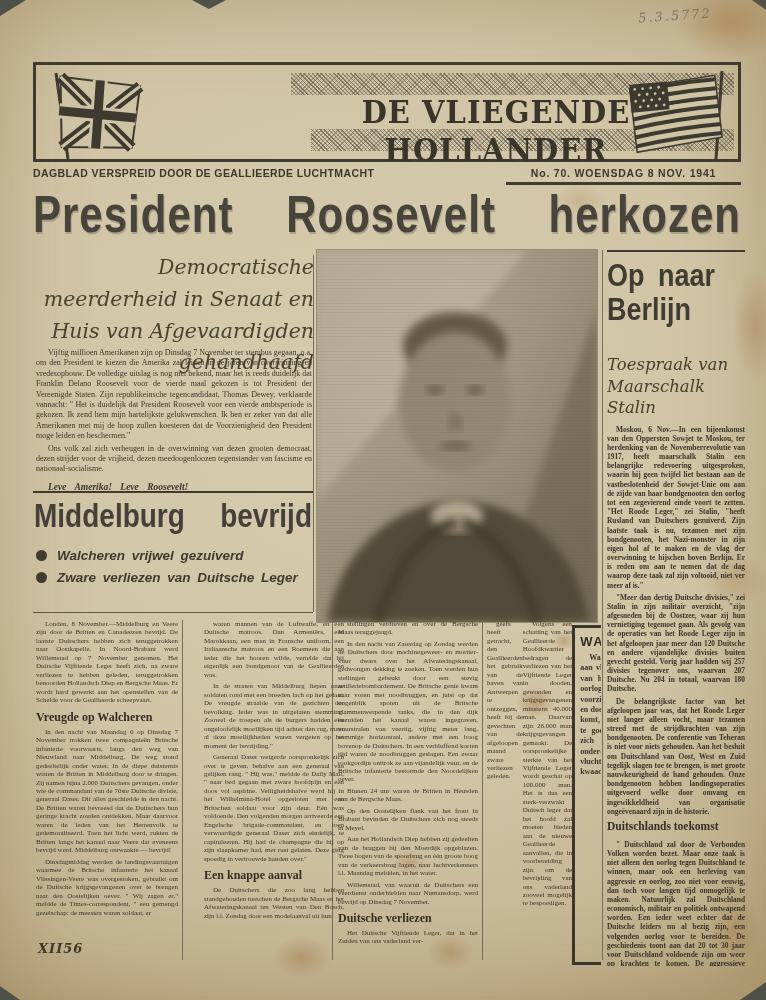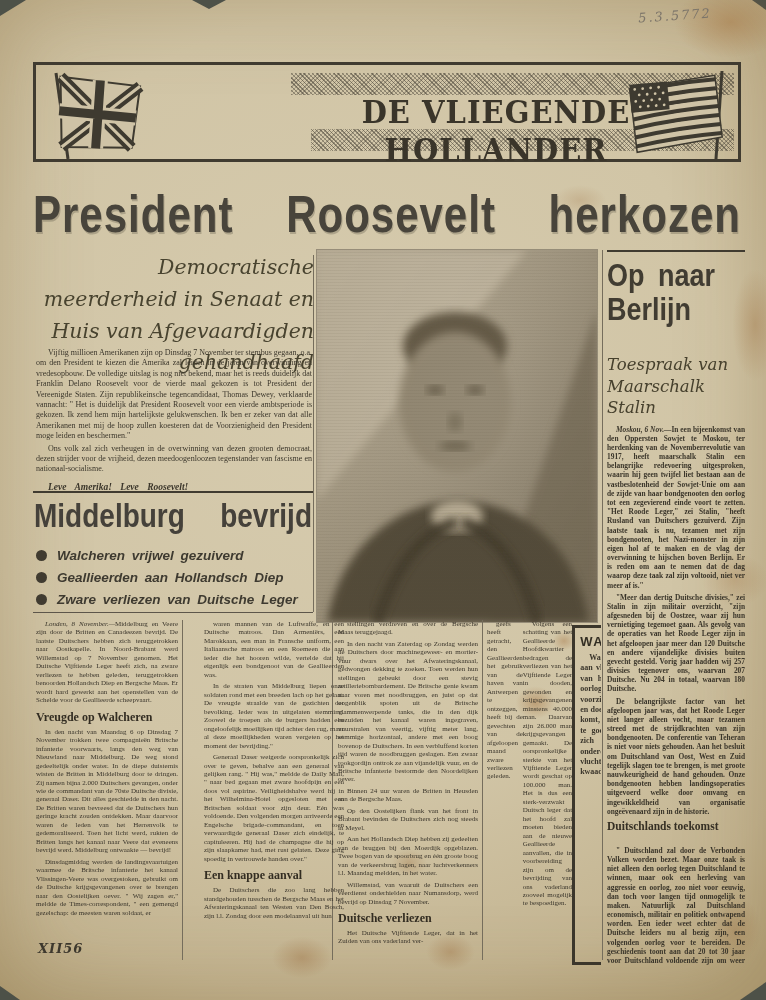--- a/index.html
+++ b/index.html
@@ -75,27 +75,27 @@
   
   .vrule{position:absolute;width:1px;background:#756d5c;}
   
   #sidebar{position:absolute;left:607px;top:250px;width:138px;height:716px;overflow:hidden;}
   #sb-rule{height:2px;background:#403b30;margin-bottom:8px;width:100%;}
   #sb-title{font:bold 27px "Liberation Sans",sans-serif;color:#413c32;line-height:1.08;
     transform:scaleY(1.15);transform-origin:top left;word-spacing:6px;margin-bottom:8px;}
   #sb-subtitle{font:italic 16.5px "DejaVu Serif",serif;color:#46402d;line-height:1.3;margin-bottom:6px;margin-top:36px;}
   .sb-body p{margin:0 0 3px 0;font-size:7.4px;line-height:1.24;text-align:justify;
     font-weight:bold;color:#3a352a;text-indent:9px;}
-  .sb-subhead{font:bold 11.5px "Liberation Serif",serif;margin:4px 0 14px 0;color:#352f24;}
+  .sb-subhead{font:bold 11.5px "Liberation Serif",serif;margin:4px 0 8px 0;color:#352f24;}
   
   .bcol{position:absolute;top:620px;height:345px;overflow:hidden;font-size:7px;line-height:1.21;
     text-align:justify;color:#3a352b;}
   .bcol p{margin:0 0 3px 0;text-indent:9px;}
   .col-subhead{font:bold 12px "Liberation Serif",serif;margin:5px 0 3px 0;text-indent:0;color:#332d22;}
-  .ital{font-style:italic;}
+  .ital{}
   #bcol1{left:36px;width:142px;}
   #bcol2{left:204px;width:140px;}
   #bcol3{left:338px;width:140px;}
   #bcol4{left:487px;width:114px;display:flex;}
   
   #warning{border:3px solid #3b362b;margin-top:5px;padding:6px 5px;box-sizing:border-box;}
   #warning-title{font:bold 13px "Liberation Sans",sans-serif;letter-spacing:1.5px;text-align:center;
     margin-bottom:4px;color:#332e23;}
   #warning-text{font-weight:bold;font-size:8px;line-height:1.3;text-align:justify;text-indent:9px;}
   #edition-mark{position:absolute;left:38px;top:941px;font:bold italic 13px "DejaVu Serif",serif;
@@ -170,40 +170,40 @@
             <circle cx="37" cy="29" r="1.4"></circle>
           <circle cx="17" cy="35" r="1.4"></circle>
             <circle cx="25" cy="35" r="1.4"></circle>
             <circle cx="33" cy="35" r="1.4"></circle>
             <circle cx="41" cy="35" r="1.4"></circle>
         </g>
       </g>
     </svg>
   </div>
 
+  <div id="tagline-row">
+    <div id="tagline">DAGBLAD VERSPREID DOOR DE GEALLIEERDE LUCHTMACHT</div>
+    <div id="issue-date">No. 70.   WOENSDAG 8 NOV. 1941</div>
+  </div>
 
   <div id="headline">President Roosevelt herkozen</div>
 
   <div id="lead-subhead">Democratische meerderheid in Senaat en Huis van Afgevaar­digden gehandhaafd</div>
   <div id="lead-body">
     <p>Vijftig millioen Amerikanen zijn op Dinsdag 7 November ter stembus gegaan, o.a. om den President te kiezen die Amerika zal leiden in de jaren van overwinning en vredesopbouw.  De volledige uitslag is nog niet bekend, maar het is reeds duidelijk dat Franklin Delano Roosevelt voor de vierde maal gekozen is tot President der Vereenigde Staten. Zijn republikeinsche tegencandidaat, Thomas Dewey, verklaarde vannacht: " Het is duidelijk dat President Roosevelt voor een vierde ambtsperiode is gekozen. Ik zend hem mijn hartelijkste gelukwenschen.  Ik ben er zeker van dat alle Amerikanen met mij de hoop zullen koesteren dat de Voorzienigheid den President moge leiden en beschermen."</p>
     <p>Ons volk zal zich verheugen in de overwinning van dezen grooten democraat, dezen strijder voor de vrijheid, dezen meedoogenloozen tegenstander van fascisme en nationaal-socialisme.</p>
     <div id="lead-closing">Leve Amerika!  Leve Roosevelt!</div>
   </div>
 
   <div id="mid-rule-top"></div>
   <div id="mid-title">Middelburg bevrijd</div>
   <div id="mid-bullets">
     <div class="bullet-row">
       <span class="dot"></span>
       <span class="bullet-text">Walcheren vrijwel gezuiverd</span>
-    </div>
-    <div class="bullet-row">
-      <span class="dot"></span>
-      <span class="bullet-text">Geallieerden aan Hollandsch Diep</span>
     </div>
     <div class="bullet-row">
       <span class="dot"></span>
       <span class="bullet-text">Zware verliezen van Duitsche Leger</span>
     </div>
   </div>
   <div id="mid-rule-bot"></div>
 
   <div id="photo">
     <svg width="280" height="372" viewBox="0 0 280 372">

